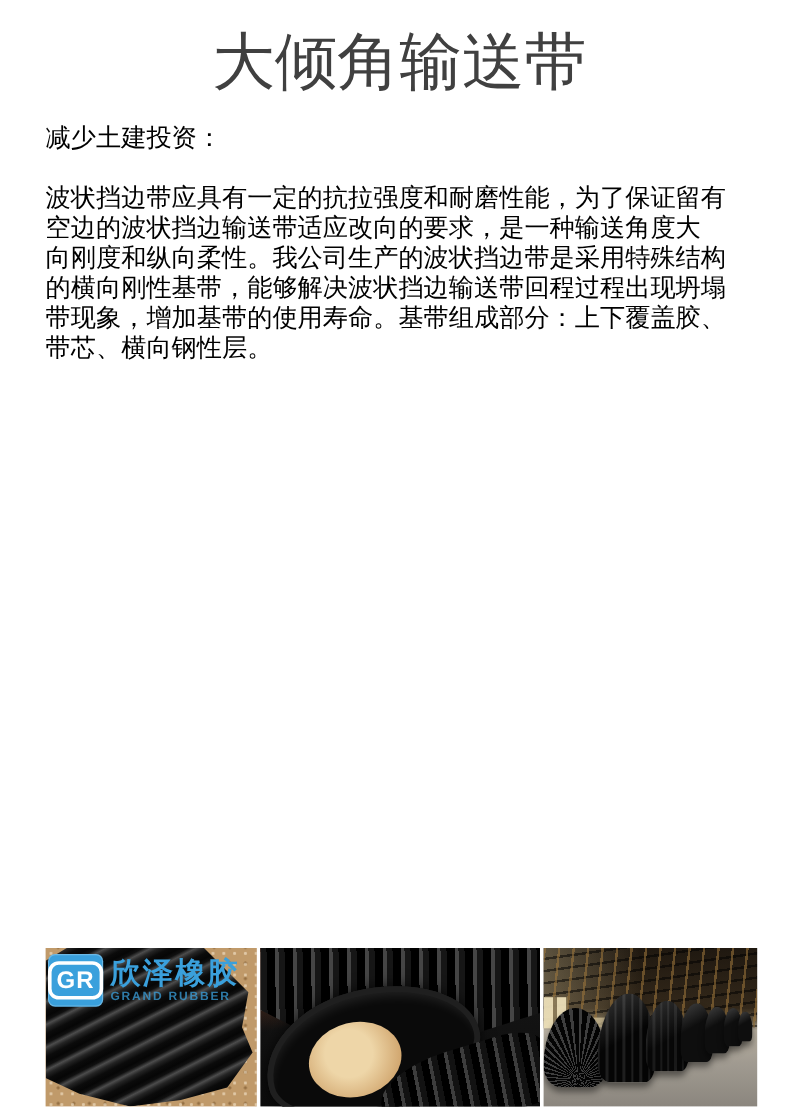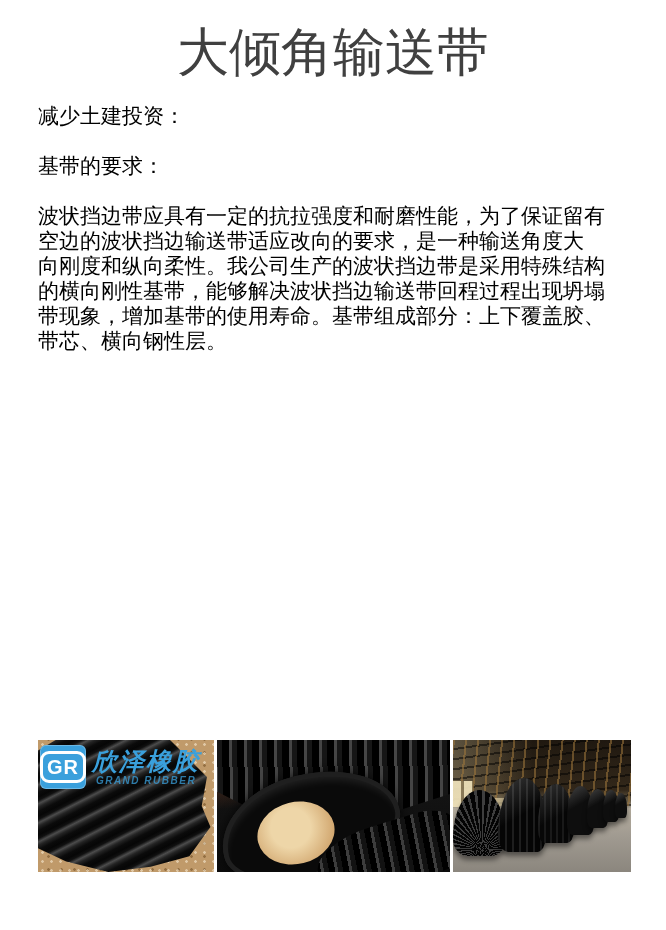--- a/index.html
+++ b/index.html
@@ -33,24 +33,23 @@
     color: #000;
   }
   .content p {
     margin: 0 0 25px 0;
     white-space: pre-line;
   }
   
   .photos {
     position: absolute;
     left: 38px;
-    top: 740px;
+    top: 790px;
     display: flex;
     gap: 3px;
-    text-align: center;
   }
   .photo {
     position: relative;
     height: 132px;
     overflow: hidden;
     flex: none;
   }
   .photo1 { width: 176px;
     background-color: #c09a6a;
     background-image:
@@ -74,21 +73,21 @@
     background: #3aa0dc;
     border-radius: 6px;
     display: flex; align-items: center; justify-content: center;
     box-shadow: 0 0 0 1px rgba(255,255,255,.25) inset;
   }
   .logo-badge span {
     color: #fff; font-weight: bold; font-size: 20px; line-height: 24px;
     border: 3px solid #fff; border-radius: 9px; padding: 1px 4px;
     letter-spacing: 1px;
   }
-  .logo-text { padding-top: 3px; font-style: italic; }
+  .logo-text { padding-top: 3px; }
   .logo-cn {
     color: #3aa0dc; font-size: 25px; line-height: 26px;
     font-weight: bold; letter-spacing: 2px;
   }
   .logo-en {
     color: #3aa0dc; font-size: 10px; letter-spacing: 1.5px;
     opacity: .75; margin-top: 1px; font-weight: bold;
   }
   
   .photo2 { width: 233px; background:
@@ -177,21 +176,20 @@
 </style>
 </head>
 <body>
 
 <div class="page">
 
   <h1 class="title">大倾角输送带</h1>
 
   <div class="content">
     <p>减少土建投资：</p>
-    <p>基带的要求：</p>
     <p>波状挡边带应具有一定的抗拉强度和耐磨性能，为了保证留有
 空边的波状挡边输送带适应改向的要求，是一种输送角度大
 向刚度和纵向柔性。我公司生产的波状挡边带是采用特殊结构
 的横向刚性基带，能够解决波状挡边输送带回程过程出现坍塌
 带现象，增加基带的使用寿命。基带组成部分：上下覆盖胶、
 带芯、横向钢性层。</p>
   </div>
 
   <div class="photos">
 

